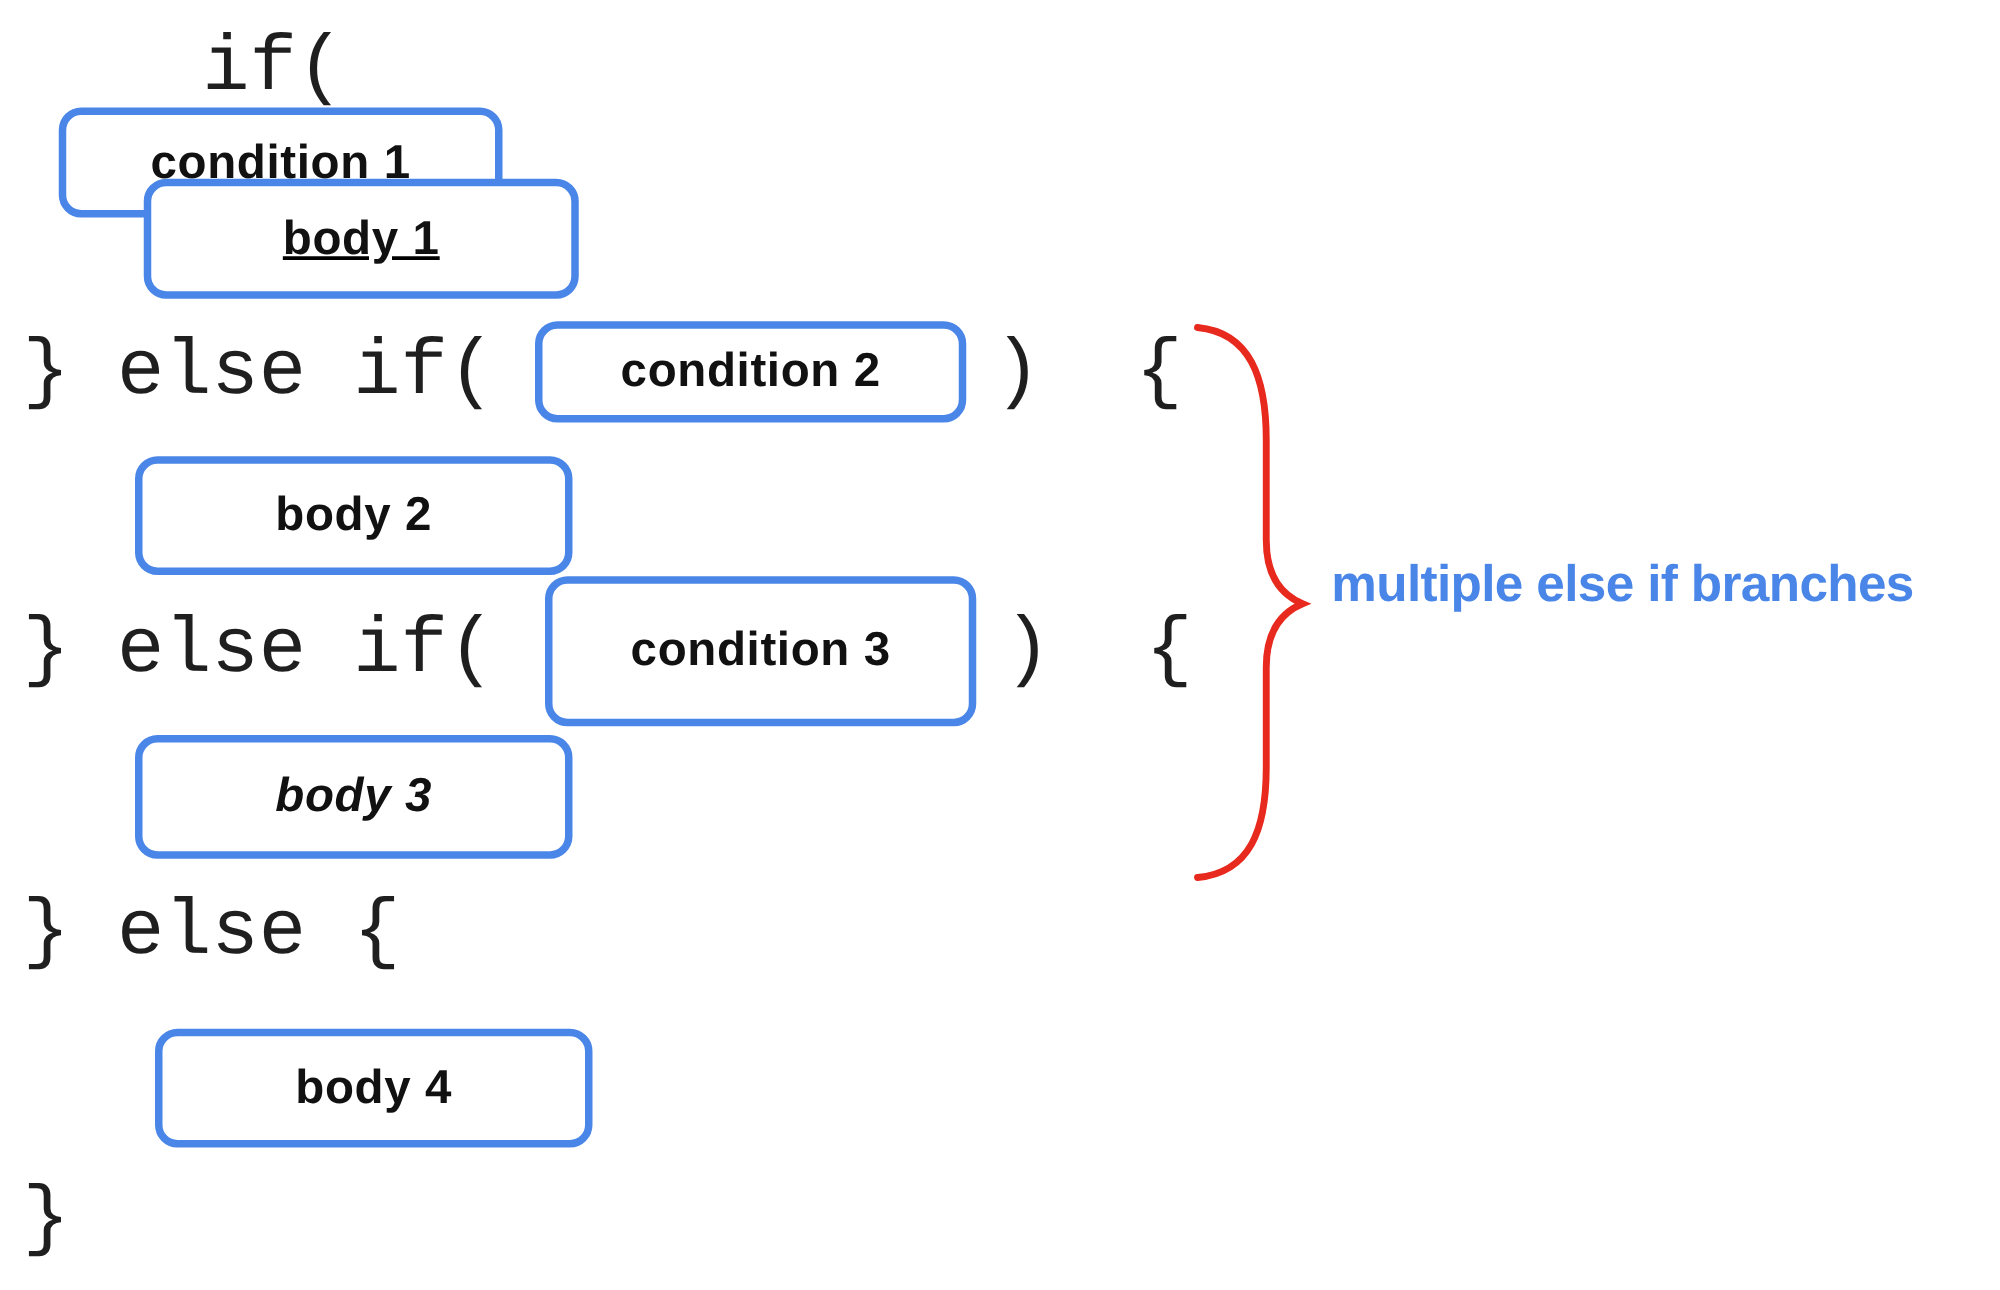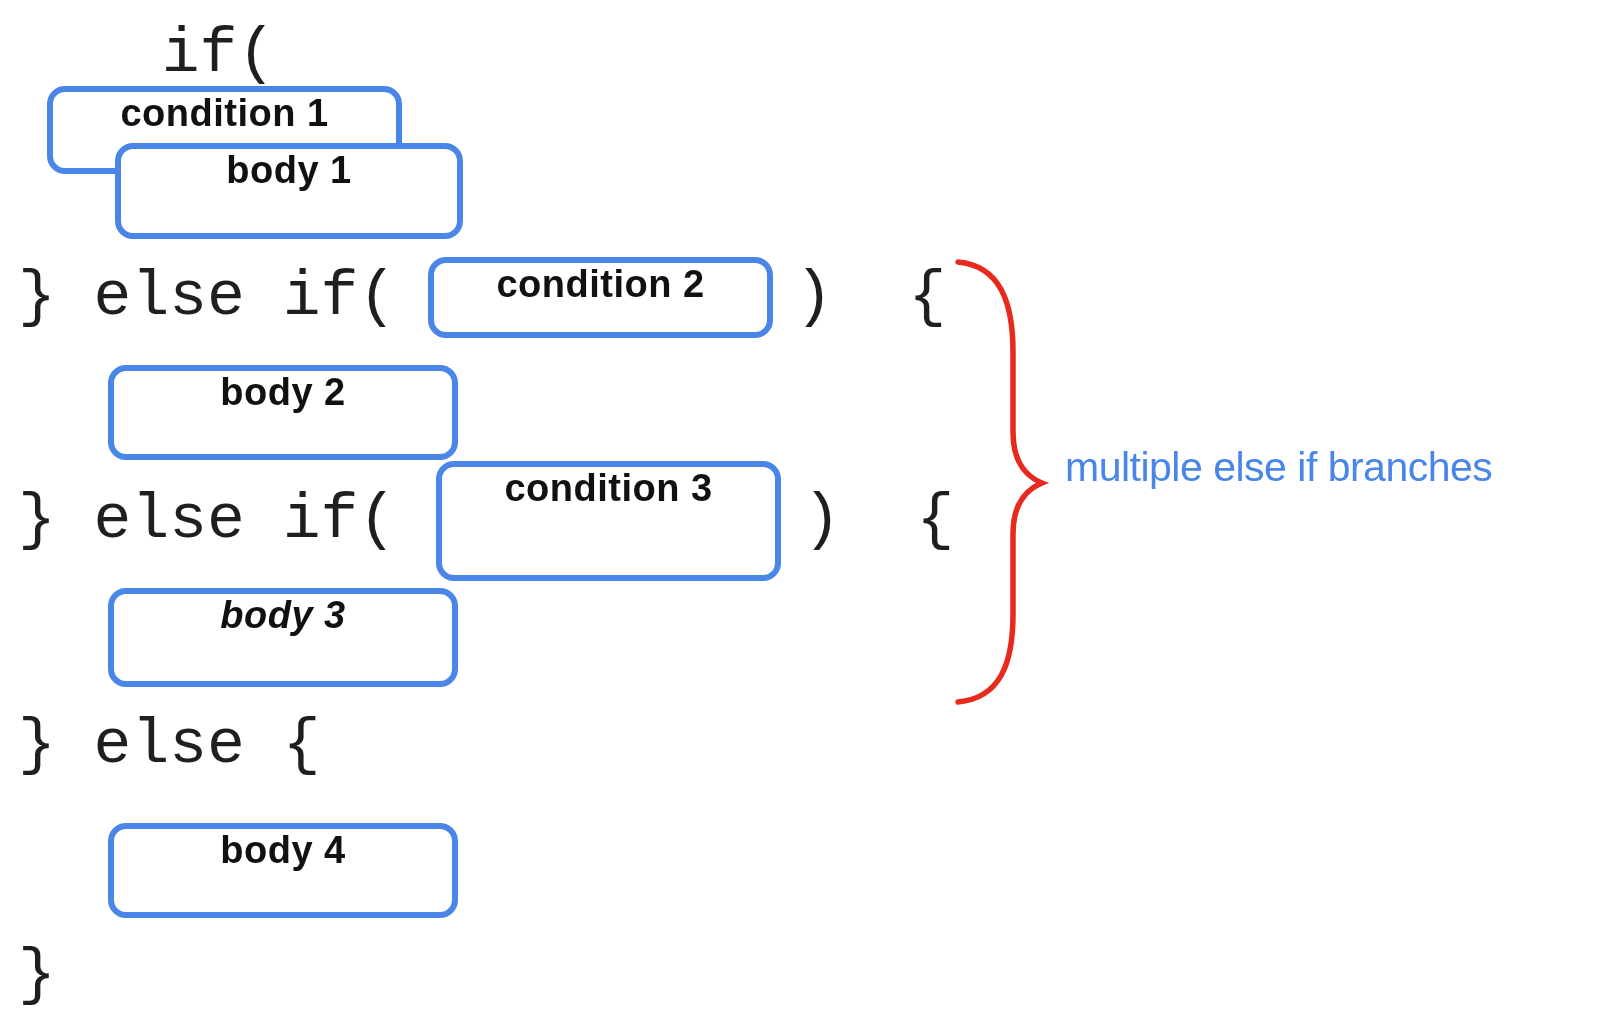--- a/index.html
+++ b/index.html
@@ -27,21 +27,21 @@
     color: #1f1f1f;
     white-space: pre;
     line-height: 1;
   }
   .cbox {
     box-sizing: border-box;
     border: 6px solid #f9a8d4;
     border-radius: 18px;
     background: #ffffff;
     display: flex;
-    align-items: flex-start;
+    align-items: center;
     justify-content: center;
     flex: 0 0 auto;
   }
   .cbox .box-label {
     font-family: "Liberation Sans", sans-serif;
     font-size: 38px;
     font-weight: 600;
     color: #111111;
     letter-spacing: 0.5px;
     white-space: pre;
@@ -53,40 +53,40 @@
     position: absolute;
     left: 900px;
     top: 240px;
   }
   #annotation-label {
     position: absolute;
     left: 1065px;
     top: 444px;
     font-family: "Liberation Sans", sans-serif;
     font-size: 41px;
-    font-weight: 400;
+    font-weight: 700;
     letter-spacing: -0.5px;
     color: #4a86e8;
     white-space: pre;
   }
 </style>
 </head>
 <body>
 
 <div id="canvas">
 
   <div class="row" style="left:35px; top:23px; height:88px;flex-direction:column;">
     <span class="code" style="color: rgb(31, 31, 31);">if(</span>
     <div class="cbox" style="width: 355px; height: 88px; margin-left: 12px; border-color: rgb(74, 134, 232);">
       <span class="box-label">condition 1</span>
     </div>
     <span class="code" style="margin-left: 10px; color: rgb(31, 31, 31);">) {</span>
   </div>
 
-  <div class="cbox standalone" style="left: 115px; top: 143px; width: 348px; height: 96px; border-color: rgb(74, 134, 232);">
+  <div class="cbox standalone" style="left: 115px; top: 143px; width: 348px; height: 96px; border-color: rgb(74, 134, 232); text-decoration: underline;">
     <span class="box-label">body 1</span>
   </div>
 
   <div class="row" style="left:18px; top:250px; height:95px;">
     <span class="code" style="color: rgb(31, 31, 31);">} else if(</span>
     <div class="cbox" style="width: 345px; height: 81px; margin-left: 32px; border-color: rgb(74, 134, 232);">
       <span class="box-label">condition 2</span>
     </div>
     <span class="code" style="margin-left: 22px; color: rgb(31, 31, 31);">)  {</span>
   </div>
@@ -104,21 +104,21 @@
   </div>
 
   <div class="cbox standalone" style="left: 108px; top: 588px; width: 350px; height: 99px; border-color: rgb(74, 134, 232); font-style: italic;">
     <span class="box-label">body 3</span>
   </div>
 
   <div class="row" style="left:18px; top:710px; height:70px;">
     <span class="code" style="color: rgb(31, 31, 31);">} else {</span>
   </div>
 
-  <div class="cbox standalone" style="left: 108px; top: 823px; width: 350px; height: 95px; border-color: rgb(74, 134, 232);">
+  <div class="cbox standalone" style="left: 124px; top: 823px; width: 350px; height: 95px; border-color: rgb(74, 134, 232);">
     <span class="box-label">body 4</span>
   </div>
 
   <div class="row" style="left:18px; top:940px; height:70px;">
     <span class="code" style="color: rgb(31, 31, 31);">}</span>
   </div>
 
   <svg id="brace-svg" width="180" height="490" viewBox="0 0 180 490">
     <path id="brace-path" d="M58,22 C100,26 113,62 113,112 L113,192 Q113,231 142,243 Q113,255 113,294 L113,374 C113,424 100,458 58,462" fill="none" stroke="#e8291d" stroke-width="5.5" stroke-linecap="round" stroke-linejoin="miter" stroke-miterlimit="12"></path>
   </svg>

